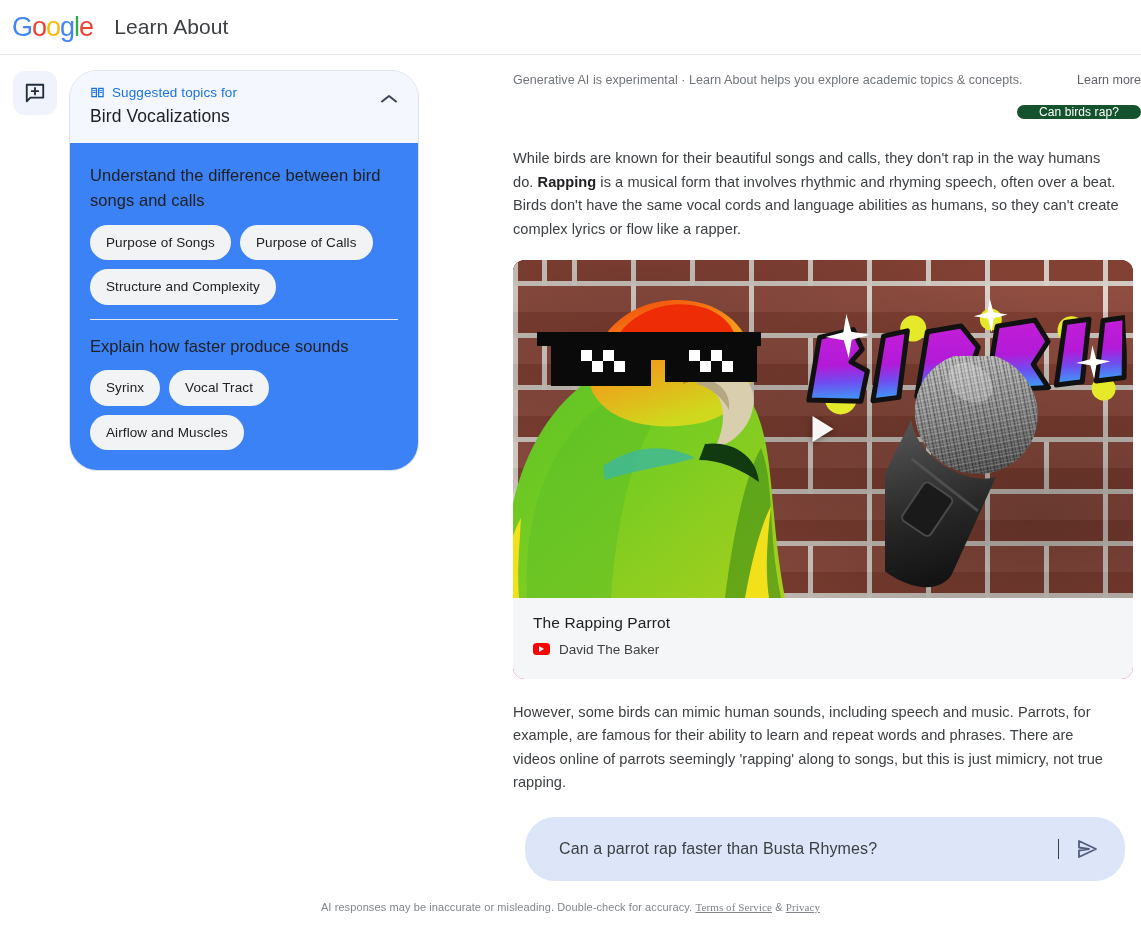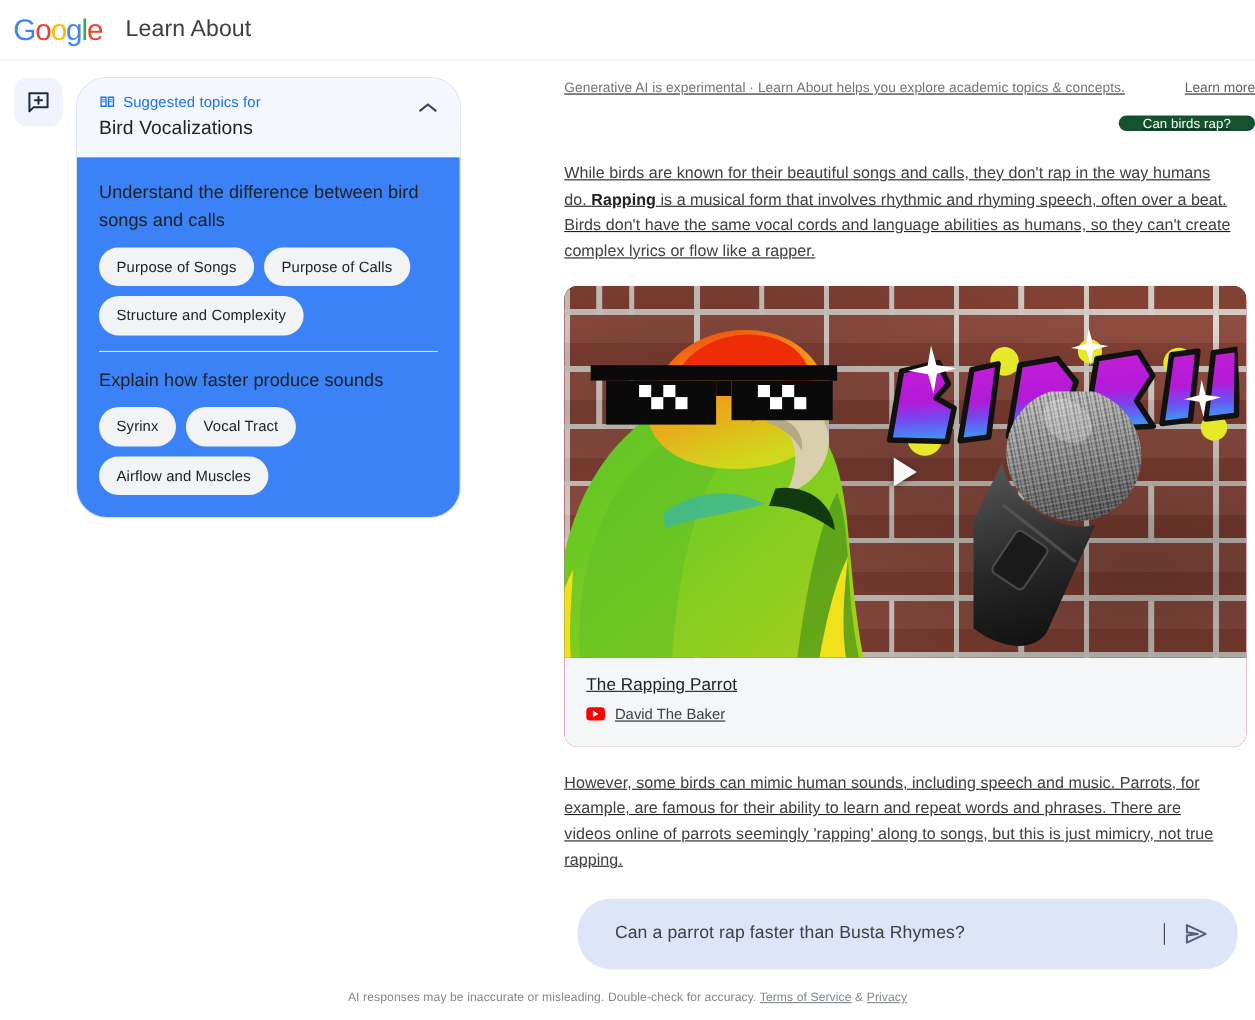--- a/index.html
+++ b/index.html
@@ -79,21 +79,21 @@
   .chip {
     background:#f1f3f4; color:#202124;
     border: none; border-radius: 20px;
     padding: 10px 16px; font-size: 13.5px;
     font-family:"Liberation Sans", sans-serif;
     cursor: pointer; line-height: 1.15; letter-spacing:.1px;
     white-space: nowrap;
   }
 
   
-  .main { flex: 1 1 auto; position: relative; padding-left: 94px; padding-right: 0; text-decoration: underline; }
+  .main { flex: 1 1 auto; position: relative; padding-left: 94px; padding-right: 0; }
 
   .disclaimer {
     display:flex; align-items:center; gap: 10px;
     padding-top: 18px; padding-right: 0;
     font-size: 12.5px; color:#70757a;
   }
   .disclaimer-text { flex: 1 1 auto; letter-spacing:.05px; }
   .learn-more { color:#5f6368; font-size:12.5px; cursor:pointer; white-space:nowrap; }
 
   .user-row { display:flex; justify-content:flex-end; margin-top: 18px; }
@@ -179,21 +179,21 @@
     flex:1 1 auto; border:none; background:transparent; outline:none;
     font-size: 16px; color:#3c4043; font-family:"Liberation Sans", sans-serif;
     letter-spacing:.1px;
   }
   .caret { width:1.5px; height:20px; background:#3c4043; margin-left:-10px; }
   .send-btn { background:none;border:none;cursor:pointer;padding:2px 4px;display:flex; }
   .footnote {
     position:absolute; left:0; right:0; bottom: 14px;
     text-align:center; font-size: 11px; color:#80868b; letter-spacing:.1px;
   }
-  .footnote a { color:#80868b; text-decoration: underline; cursor:pointer; }
+  .footnote a { color:#80868b; text-decoration: underline; cursor:pointer;font-family:Liberation Serif, serif; }
 </style>
 </head>
 <body>
 
 <div class="topbar">
   <div class="glogo">
     <span class="g-b">G</span><span class="g-r">o</span><span class="g-y">o</span><span class="g-b">g</span><span class="g-g">l</span><span class="g-r">e</span>
   </div>
   <div class="apptitle">Learn About</div>
 </div>

